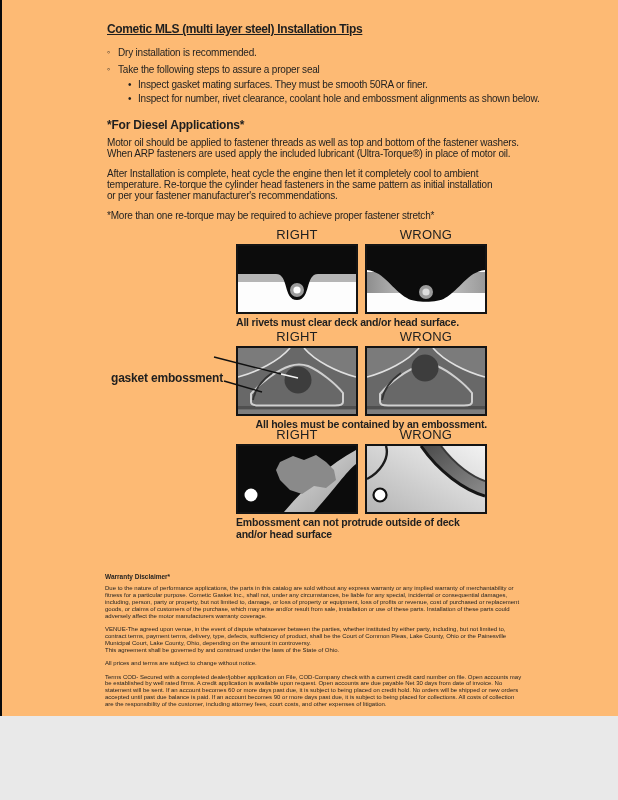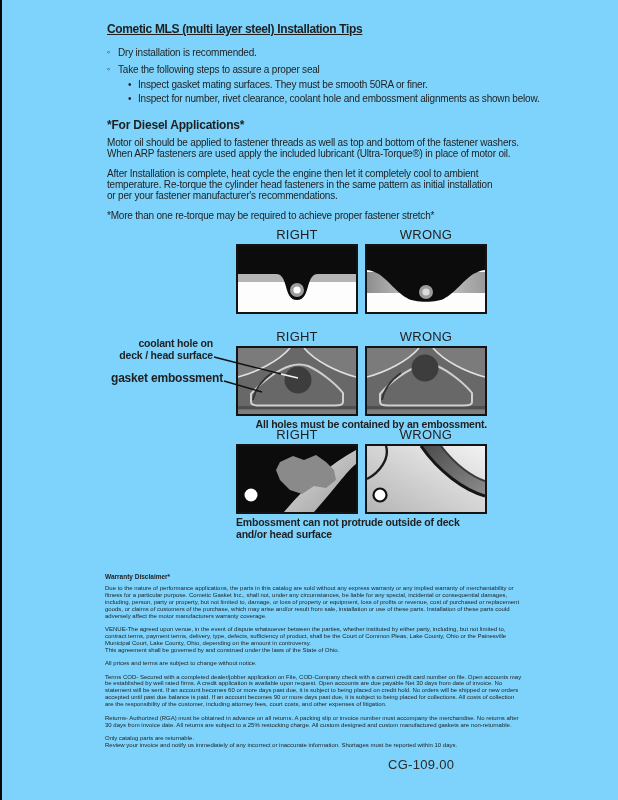--- a/index.html
+++ b/index.html
@@ -1,17 +1,17 @@
 <!DOCTYPE html>
 <html><head>
 <meta charset="utf-8">
 <style>
   html,body{margin:0;padding:0;background:#e9e9e9;}
   .page{
-    position:relative;width:618px;height:800px;background:#7dd3fc;
+    position:relative;width:618px;height:716px;background:#fdba74;
     font-family:"Liberation Sans", sans-serif;color:#1f1f1f;overflow:hidden;
     margin:0 auto;
   }
   .left-edge{position:absolute;left:0;top:0;width:2px;height:800px;background:#0a0a0a;}
 
   
   .intro{position:absolute;left:107px;top:22px;width:445px;}
   .title{font-size:12px;font-weight:bold;letter-spacing:-0.35px;text-decoration:underline;margin:0 0 8px 0;}
   .b{position:relative;padding-left:11px;font-size:10px;line-height:17px;letter-spacing:-0.2px;}
   .b::before{content:"◦";position:absolute;left:0;top:0;font-size:9px;}
@@ -99,24 +99,23 @@
             </linearGradient>
           </defs>
           <rect x="0" y="0" width="118" height="66" fill="#fdfdfd"></rect>
           <rect x="0" y="26" width="118" height="21" fill="url(#bw1)"></rect>
           <path d="M0,0 H118 V24 C100,26 93,44 78,52 C71,57 47,57 40,52 C25,44 18,26 0,24 Z" fill="#0c0c0c"></path>
           <circle cx="59" cy="46" r="8" fill="#9c9c9c" stroke="#0c0c0c" stroke-width="2"></circle>
           <circle cx="59" cy="46" r="3.6" fill="#dcdcdc"></circle>
         </svg>
       </div>
     </div>
-  </div>
-
-  <div class="lbl-coolant">coolant hole on
-deck / head surface</div>
+    <div class="dcaption">All rivets must clear deck and/or head surface.</div>
+  </div>
+
   <div class="lbl-emboss">gasket embossment</div>
   <svg class="leader-svg" viewBox="0 0 200 60">
     <line x1="109" y1="21" x2="176" y2="38" stroke="#111" stroke-width="1.4"></line>
     <line x1="176" y1="38" x2="193" y2="42" stroke="#f4f4f4" stroke-width="1.4"></line>
     <line x1="119" y1="45" x2="157" y2="56" stroke="#111" stroke-width="1.4"></line>
   </svg>
 
   <div class="dgroup" id="dg2">
     <div class="dlabels">
       <span class="dlabel">RIGHT</span>

